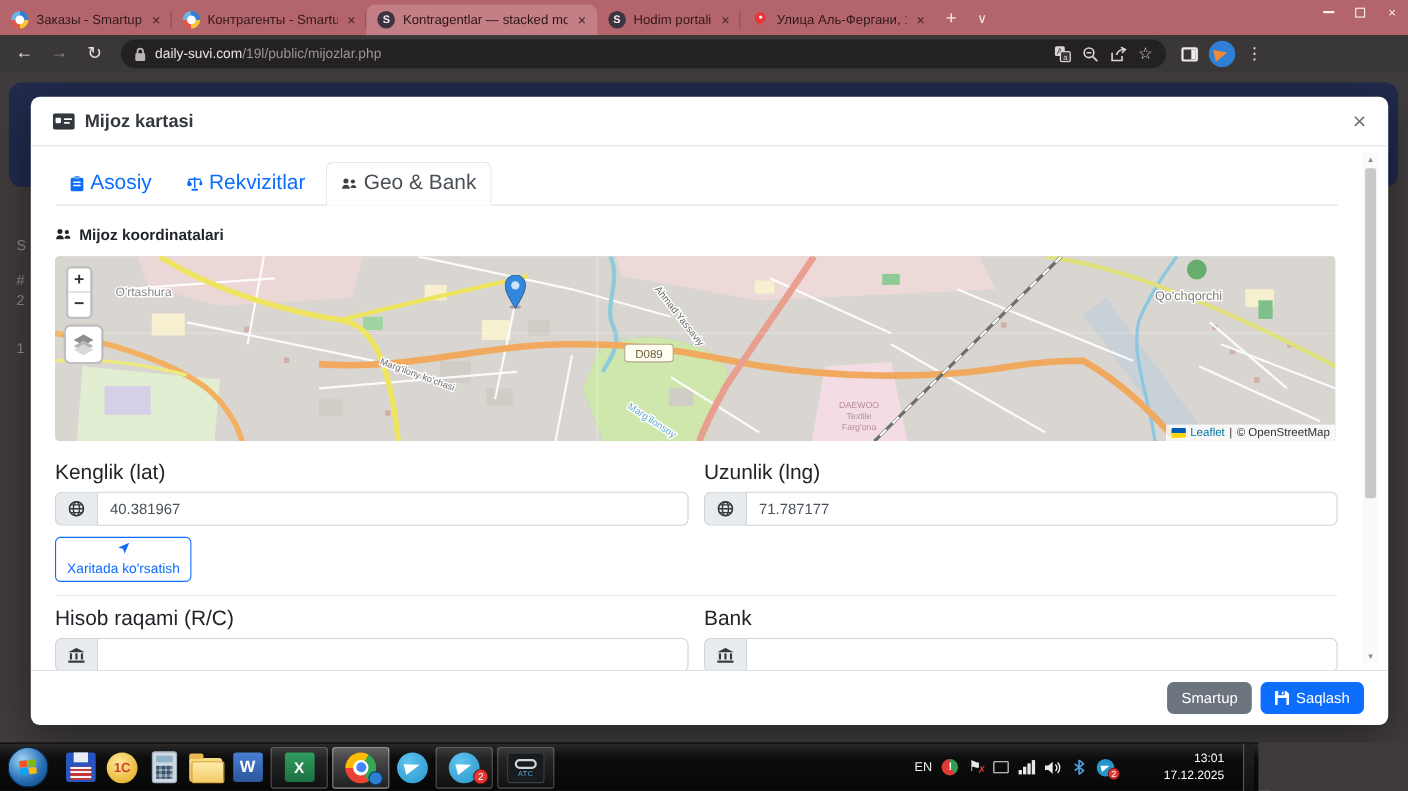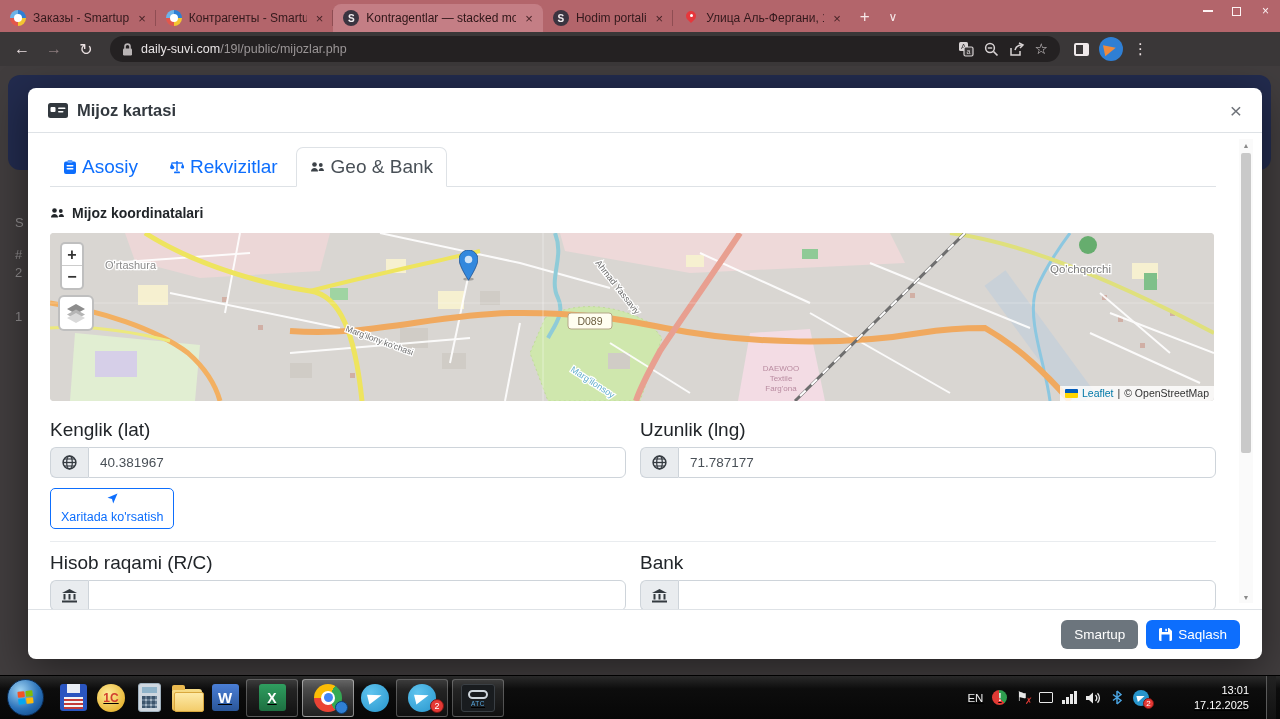--- a/index.html
+++ b/index.html
@@ -81,21 +81,21 @@
   .mscroll .thumb { position:absolute; left:2px; right:2px; top:14px; height:300px; background:#c9c9c9; border-radius:2px; }
   .mscroll .arr { position:absolute; left:0; right:0; height:12px; display:flex; align-items:center; justify-content:center; font-size:7px; color:#8a8a8a; }
   .mscroll .arr.down { bottom:0; }
 
   .modal-footer { flex:0 0 50px; border-top:1px solid #dee2e6; display:flex; align-items:center; justify-content:flex-end; gap:8px; padding:0 22px; }
   .btn { border:none; border-radius:6px; font-size:13.5px; color:#fff; padding:7px 13px; display:inline-flex; align-items:center; gap:6px; font-family:inherit; }
   .btn.gray { background:#6c757d; }
   .btn.blue { background:#0d6efd; }
 
   
-  .taskbar { position:absolute; bottom:0; left:0; width:1280px; height:44px; background:linear-gradient(#2a2a2a,#0d0d0d 30%,#070707); border-top:1px solid #000; display:flex; align-items:center;text-decoration:underline; }
+  .taskbar { position:absolute; bottom:0; left:0; width:1144px; height:44px; background:linear-gradient(#2a2a2a,#0d0d0d 30%,#070707); border-top:1px solid #000; display:flex; align-items:center; }
   .orb { width:37px; height:37px; border-radius:50%; margin:0 10px 0 7px; background:radial-gradient(circle at 35% 30%,#9fd3f2,#2a72ba 55%,#0b3e79); border:1px solid #0a2c55; display:flex; align-items:center; justify-content:center; }
   .orb .panes { width:15px; height:13px; display:grid; grid-template-columns:1fr 1fr; grid-template-rows:1fr 1fr; gap:1.5px; transform:rotate(-6deg); }
   .orb .panes i { border-radius:1px; }
   .tb-ic { width:38px; height:40px; display:flex; align-items:center; justify-content:center; }
   .appbox { width:52px; height:38px; display:flex; align-items:center; justify-content:center; border:1px solid rgba(255,255,255,.25); border-radius:3px; background:linear-gradient(rgba(255,255,255,.12),rgba(255,255,255,.04)); margin:0 2px; position:relative; }
   .appbox.fg { background:linear-gradient(rgba(255,255,255,.30),rgba(255,255,255,.10)); border-color:rgba(255,255,255,.45); }
   .floppy { width:27px; height:27px; background:#2a55c0; border-radius:3px; position:relative; }
   .floppy::before { content:""; position:absolute; left:7px; top:0; width:13px; height:9px; background:#e8edf4; }
   .floppy::after { content:""; position:absolute; left:4px; bottom:2px; width:19px; height:12px; background:repeating-linear-gradient(#f3f5f8 0 2px,#c23a3a 2px 4px); }
   .onec { width:28px; height:28px; border-radius:50%; background:radial-gradient(circle at 40% 35%,#ffeb9a,#e9b93a 70%,#caa02c); color:#d23f2f; font-weight:bold; font-size:12px; display:flex; align-items:center; justify-content:center; }

